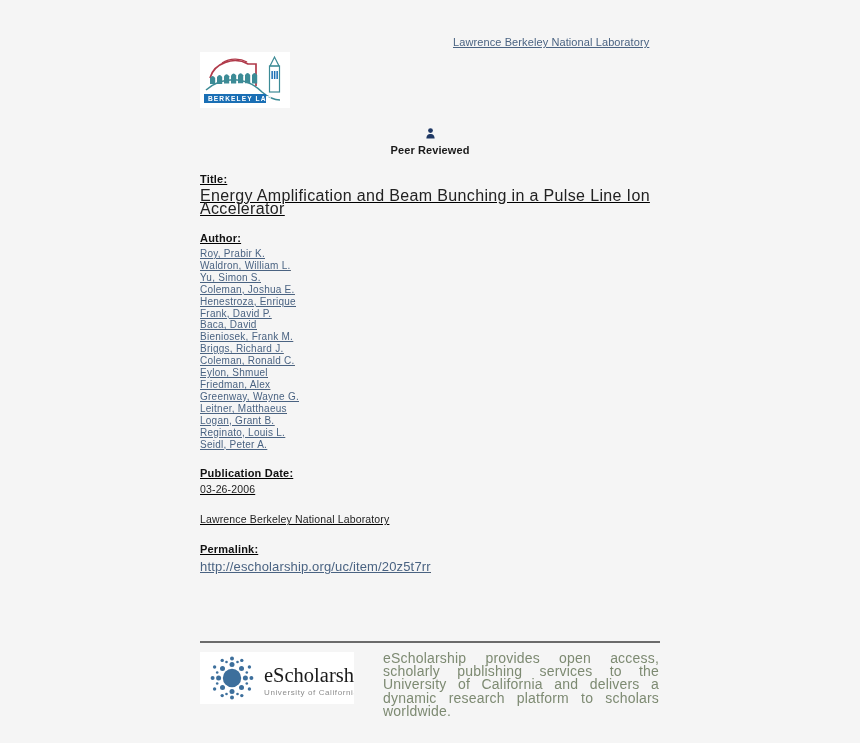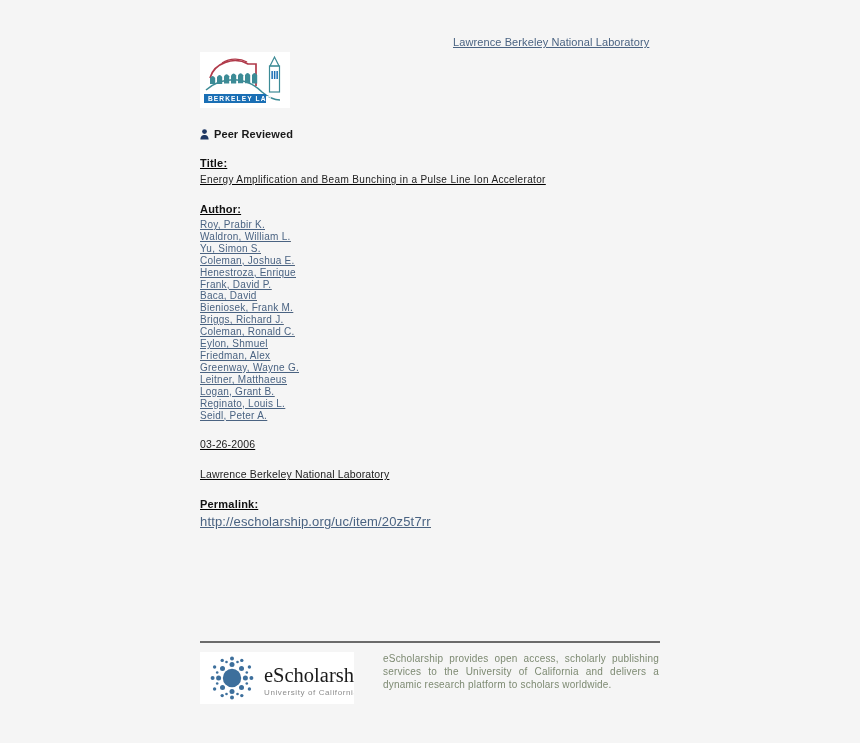--- a/index.html
+++ b/index.html
@@ -57,20 +57,21 @@
     white-space: nowrap;
     cursor: pointer;
   }
 
   
   .peer-row {
     display: flex;
     align-items: center;
     margin-top: 16px;
     gap: 5px;
+    flex-direction: column;
   }
   .person-icon {
     display: block;
     width: 9px;
     height: 11px;
   }
   .peer-label {
     font-size: 11px;
     font-weight: bold;
     color: #1a1a1a;
@@ -90,21 +91,21 @@
     margin-bottom: 4px;
   }
   .field-value {
     font-size: 10.5px;
     color: #222222;
     letter-spacing: 0.15px;
     line-height: 13px;
   }
 
   .title-value {
-    font-size: 10px;
+    font-size: 16px;
     color: #222222;
     letter-spacing: 0.35px;
   }
 
   .author-list {
     list-style: none;
     margin: 0;
     padding: 0;
   }
   .author-item {
@@ -147,21 +148,21 @@
     height: 52px;
     background: #ffffff;
     flex: 0 0 154px;
     position: relative;
   }
   .escholar-logo svg { display: block; }
 
   .footer-text {
     margin-left: 29px;
     width: 276px;
-    font-size: 10px;
+    font-size: 14px;
     line-height: 13.2px;
     color: #7d8a72;
     text-align: justify;
     letter-spacing: 0.2px;
   }
 </style>
 </head>
 <body>
 
 <div class="page">
@@ -235,20 +236,21 @@
           <li class="author-item">Friedman, Alex</li>
           <li class="author-item">Greenway, Wayne G.</li>
           <li class="author-item">Leitner, Matthaeus</li>
           <li class="author-item">Logan, Grant B.</li>
           <li class="author-item">Reginato, Louis L.</li>
           <li class="author-item">Seidl, Peter A.</li>
         </ul>
     </div>
 
     <div class="field">
+      <div class="field-label">Publication Date:</div>
       <div class="field-value">03-26-2006</div>
     </div>
 
     <div class="field">
       <div class="field-value">Lawrence Berkeley National Laboratory</div>
     </div>
 
     <div class="field">
       <div class="field-label">Permalink:</div>
       <div class="permalink">http://escholarship.org/uc/item/20z5t7rr</div>

